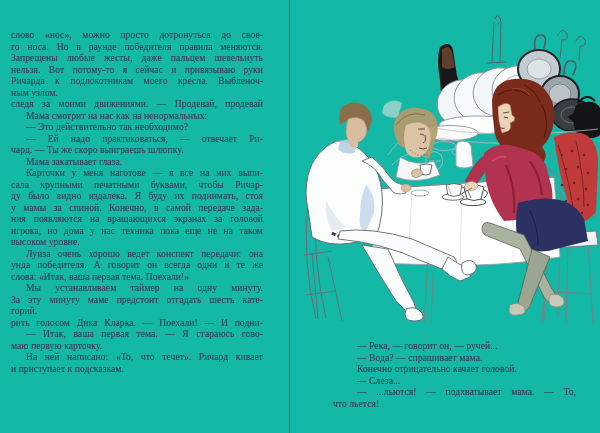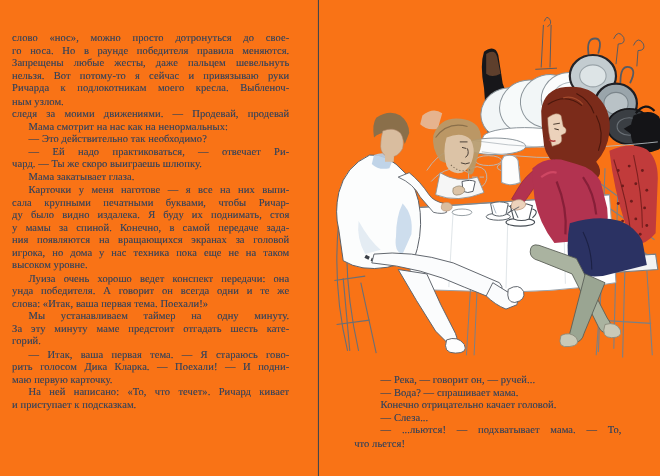--- a/index.html
+++ b/index.html
@@ -1,25 +1,25 @@
 <!DOCTYPE html>
 <html style="--text-color: #36435a; --ink: #565b63; --blue-wash: #b9cfe6; --tan: #b59a6d; --skin: #e0c3a4; --hair-red: #7b2b1a; --crimson: #b23350; --crimson-dark: #871f38; --navy: #2b3263; --red-drape: #c13b3b; --pan-dark: #3a3e43; --leg-wash: #aab3a0;"><head>
 <meta charset="utf-8">
 <style>
   html,body{margin:0;padding:0;background:#ffffff;}
   body{width:600px;height:433px;overflow:hidden;font-family:"Liberation Serif","DejaVu Serif",serif;}
-  .spread{position:relative;width:600px;height:433px;background:#f97316;}
+  .spread{position:relative;width:600px;height:433px;background:#14b8a6;}
   .gutter{position:absolute;top:0;width:1.2px;height:433px;background:#45464a;}
   .textblock{position:absolute;color:var(--text-color,#36435a);font-size:9.6px;line-height:11.5px;
              text-shadow:0 0 .4px rgba(54,67,90,.5);letter-spacing:.05px;}
   .textblock .line{text-align:justify;white-space:normal;}
   .textblock .line.j{text-align-last:justify;}
   .textblock .line.i{text-indent:15px;}
   .left-text{left:11px;top:29px;width:252px;}
-  .right-text{left:322px;top:340px;width:243px;}
+  .right-text{left:333px;top:340px;width:243px;}
   .right-text .line.i{text-indent:24px;}
   .illustration{position:absolute;left:292px;top:5px;width:308px;height:332px;}
   svg .ink{stroke:var(--ink,#565b63);fill:none;stroke-width:.9;stroke-linecap:round;}
   svg .faint{stroke:#b6bdc2;fill:none;stroke-width:.8;}
 </style>
 </head>
 <body style="background: rgb(255, 255, 255);">
 
 <div class="spread">
 
@@ -43,22 +43,22 @@
         <div class="line j">у мамы за спиной. Конечно, в самой передаче зада-</div>
         <div class="line j">ния появляются на вращающихся экранах за головой</div>
         <div class="line j">игрока, но дома у нас техника пока еще не на таком</div>
         <div class="line">высоком уровне.</div>
         <div class="line i j">Луиза очень хорошо ведет конспект передачи: она</div>
         <div class="line j">унда победителя. А говорит он всегда одни и те же</div>
         <div class="line">слова: «Итак, ваша первая тема. Поехали!»</div>
         <div class="line i j">Мы устанавливаем таймер на одну минуту.</div>
         <div class="line j">За эту минуту маме предстоит отгадать шесть кате-</div>
         <div class="line">горий.</div>
+        <div class="line j">рить голосом Дика Кларка. — Поехали! — И подни-</div>
         <div class="line i j">— Итак, ваша первая тема. — Я стараюсь гово-</div>
-        <div class="line j">рить голосом Дика Кларка. — Поехали! — И подни-</div>
         <div class="line">маю первую карточку.</div>
         <div class="line i j">На ней написано: «То, что течет». Ричард кивает</div>
         <div class="line">и приступает к подсказкам.</div>
       </div>
   </div>
 
   <div class="gutter" style="left: 289px; background: rgb(69, 70, 74);"></div>
 
   <div class="page">
 

